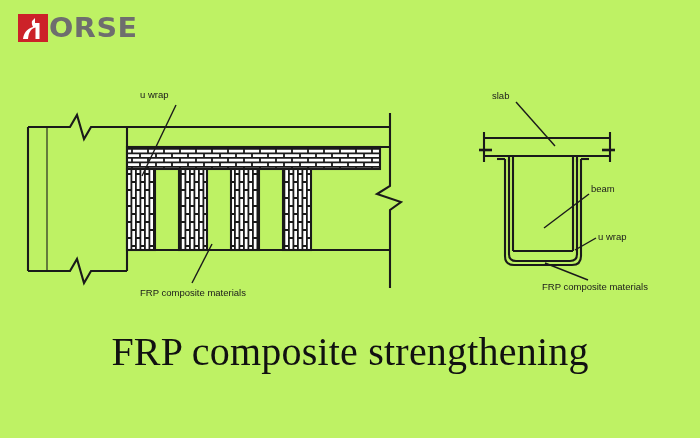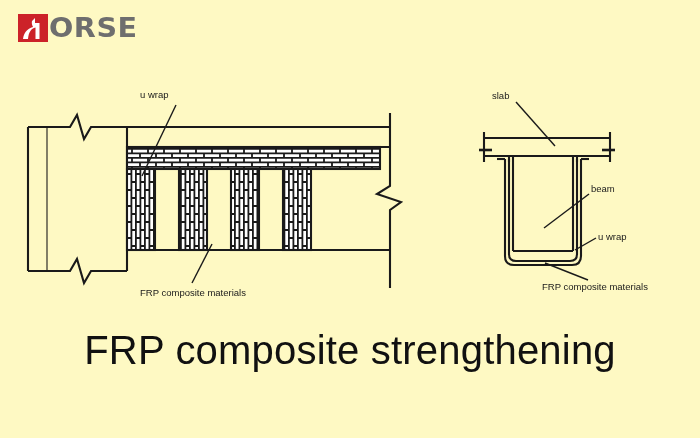--- a/index.html
+++ b/index.html
@@ -12,21 +12,21 @@
     height: 438px;
     overflow: hidden;
     font-family: "Liberation Sans", sans-serif;
     position: relative;
   }
   #stage {
     position: absolute;
     left: 0; top: 0;
     width: 700px;
     height: 438px;
-    background: #fef9c3;
+    background: #bef264;
   }
   
   #logo {
     position: absolute;
     left: 18px;
     top: 13px;
     height: 30px;
     display: flex;
     align-items: center;
   }
@@ -47,21 +47,21 @@
     transform: scaleX(1.06);
     transform-origin: left center;
   }
   
   #headline {
     position: absolute;
     left: 0;
     top: 328px;
     width: 700px;
     text-align: center;
-    font-family: Liberation Sans, sans-serif;
+    font-family: Liberation Serif, serif;
     font-weight: 300;
     font-size: 40px;
     color: #111111;
     letter-spacing: 0.2px;
     white-space: nowrap;
   }
   
   #drawing {
     position: absolute;
     left: 0;

